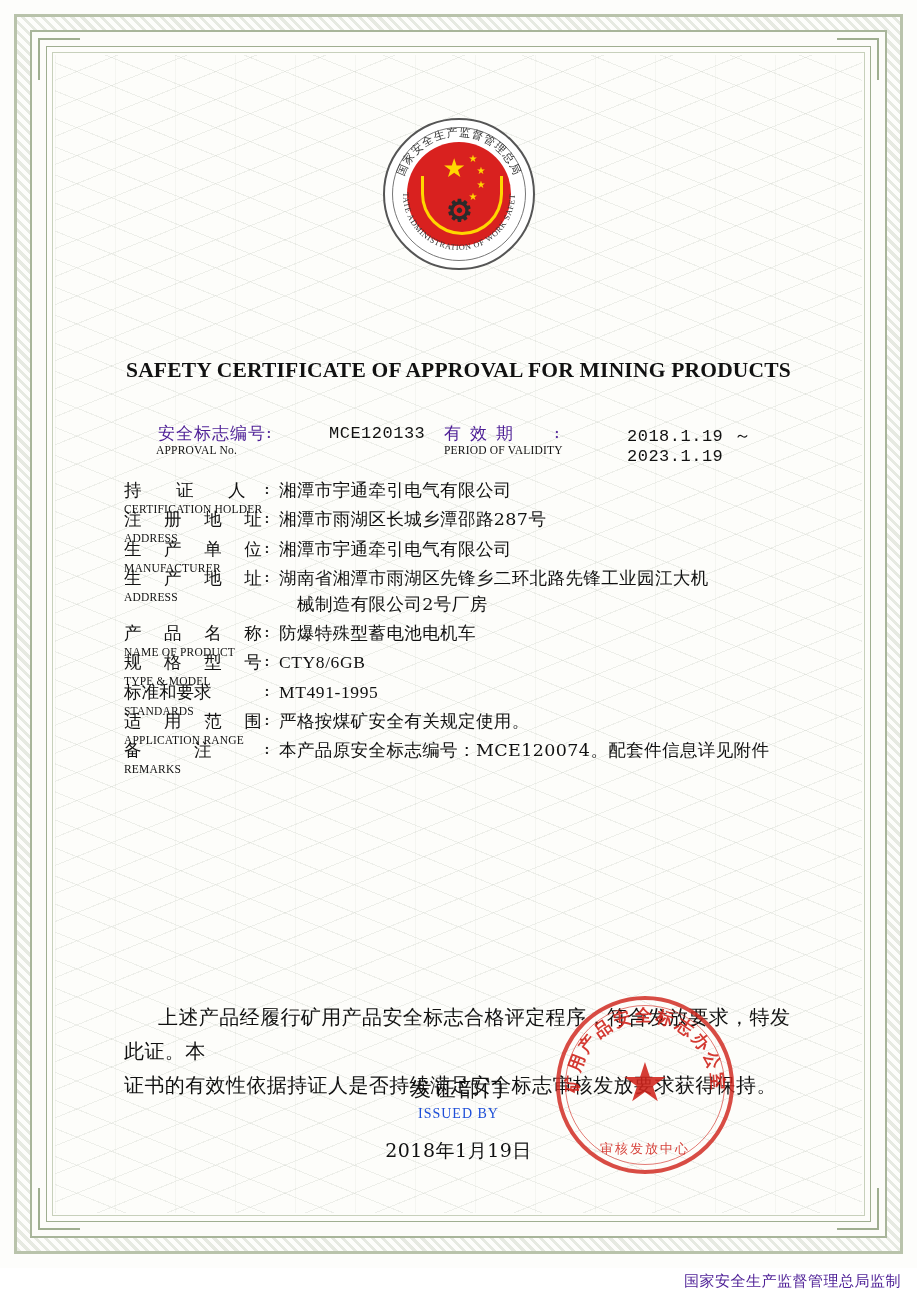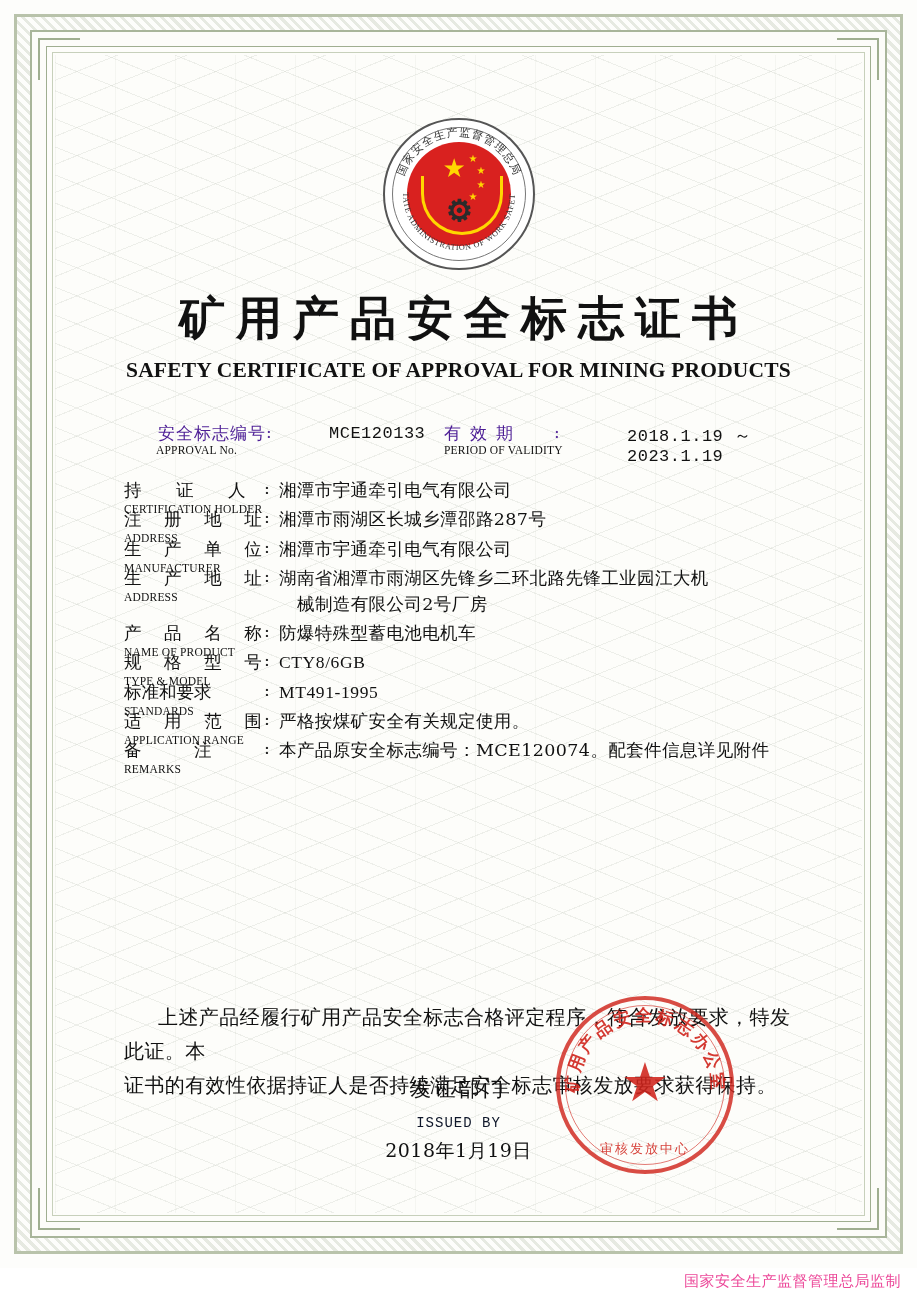--- a/index.html
+++ b/index.html
@@ -307,25 +307,25 @@
     top: 1075px;
     text-align: center;
   }
   #issuer-cn {
     font-family: "DejaVu Serif", "Liberation Serif", serif;
     font-size: 21px;
     letter-spacing: 3px;
     color: #111;
   }
   #issuer-en {
-    font-family: Liberation Mono, monospace;
+    font-family: Liberation Serif, serif;
     font-size: 14px;
     letter-spacing: 1px;
-    color: #0f172a;
-    margin-top: 12px;
+    color: #1d4ed8;
+    margin-top: 3px;
   }
   #issue-date {
     position: absolute;
     left: 0; right: 0;
     top: 1138px;
     text-align: center;
     font-family: "DejaVu Serif", "Liberation Serif", serif;
     font-size: 19px;
     color: #111;
     letter-spacing: 0.5px;
@@ -382,21 +382,21 @@
     letter-spacing: 2px;
   }
 
   
   #footer {
     position: absolute;
     right: 16px;
     top: 1272px;
     font-family: "DejaVu Serif", "Liberation Serif", serif;
     font-size: 15px;
-    color: #ec4899;
+    color: #4c1d95;
     letter-spacing: 0.5px;
   }
 </style>
 </head>
 <body>
 
 <div id="certificate">
 
   <div class="border-outer"></div>
   <div class="border-mid"></div>
@@ -432,21 +432,20 @@
             <textPath href="#arcTop" startOffset="50%" text-anchor="middle">国家安全生产监督管理总局</textPath>
           </text>
           <text font-family="Liberation Serif, serif" font-size="8.2" fill="#333" letter-spacing="0.6">
             <textPath href="#arcBottom" startOffset="50%" text-anchor="middle">STATE ADMINISTRATION OF WORK SAFETY</textPath>
           </text>
         </svg>
       </div>
     </div>
   </div>
 
-  <div id="title-cn">矿用产品安全标志证书</div>
   <div id="title-en">SAFETY CERTIFICATE OF APPROVAL FOR MINING PRODUCTS</div>
 
   <div id="header-row">
     <span class="hdr-label" id="approval-label">安全标志编号</span>
     <span class="hdr-sub" id="approval-sublabel">APPROVAL No.</span>
     <span class="hdr-label" style="left:142px; top:0;">:</span>
     <span class="hdr-val" id="approval-value">MCE120133</span>
 
     <span class="hdr-label" id="validity-label">有效期</span>
     <span class="hdr-sub" id="validity-sublabel">PERIOD OF VALIDITY</span>

